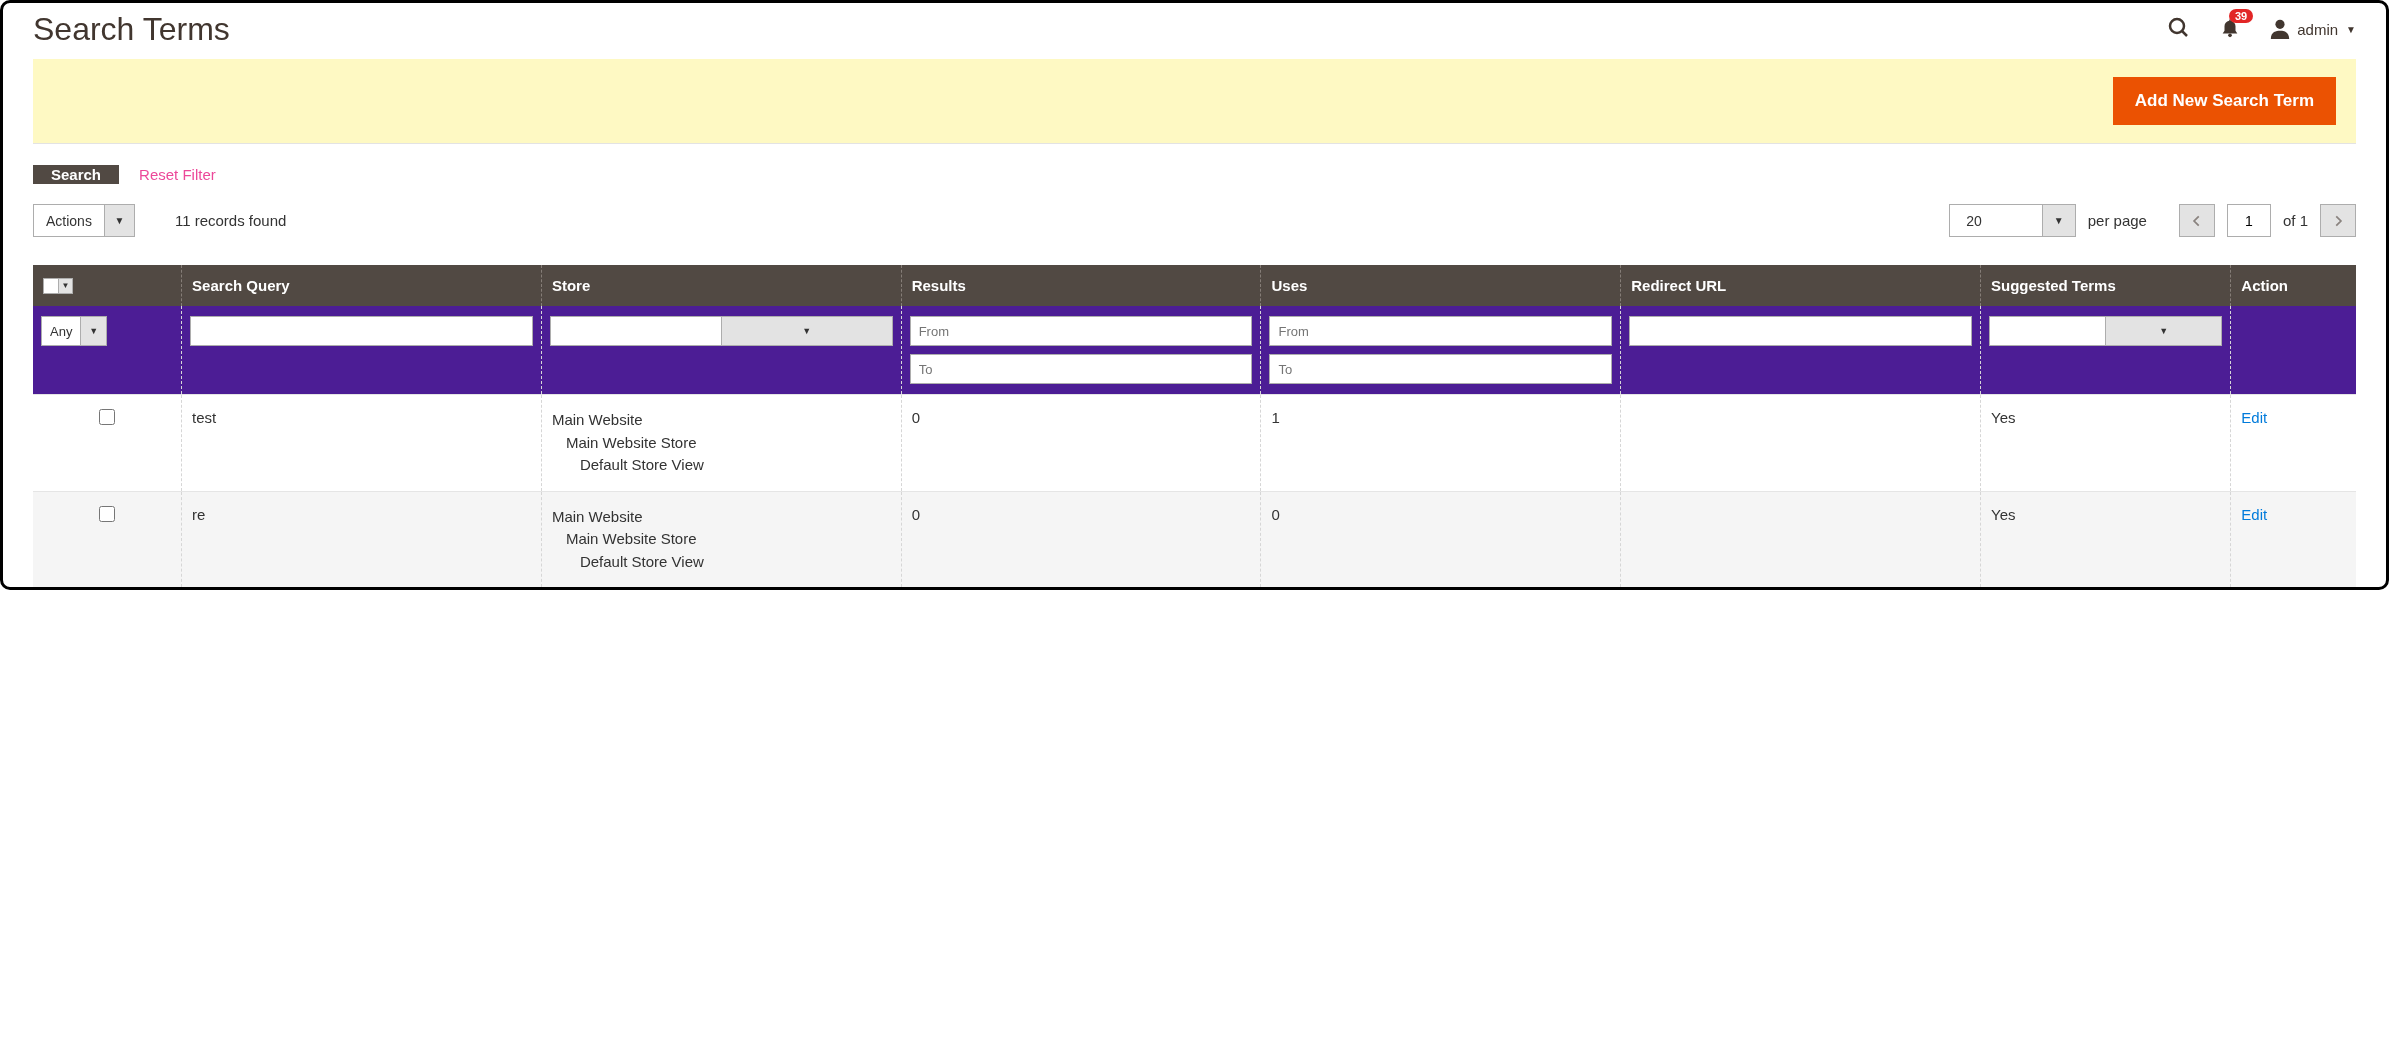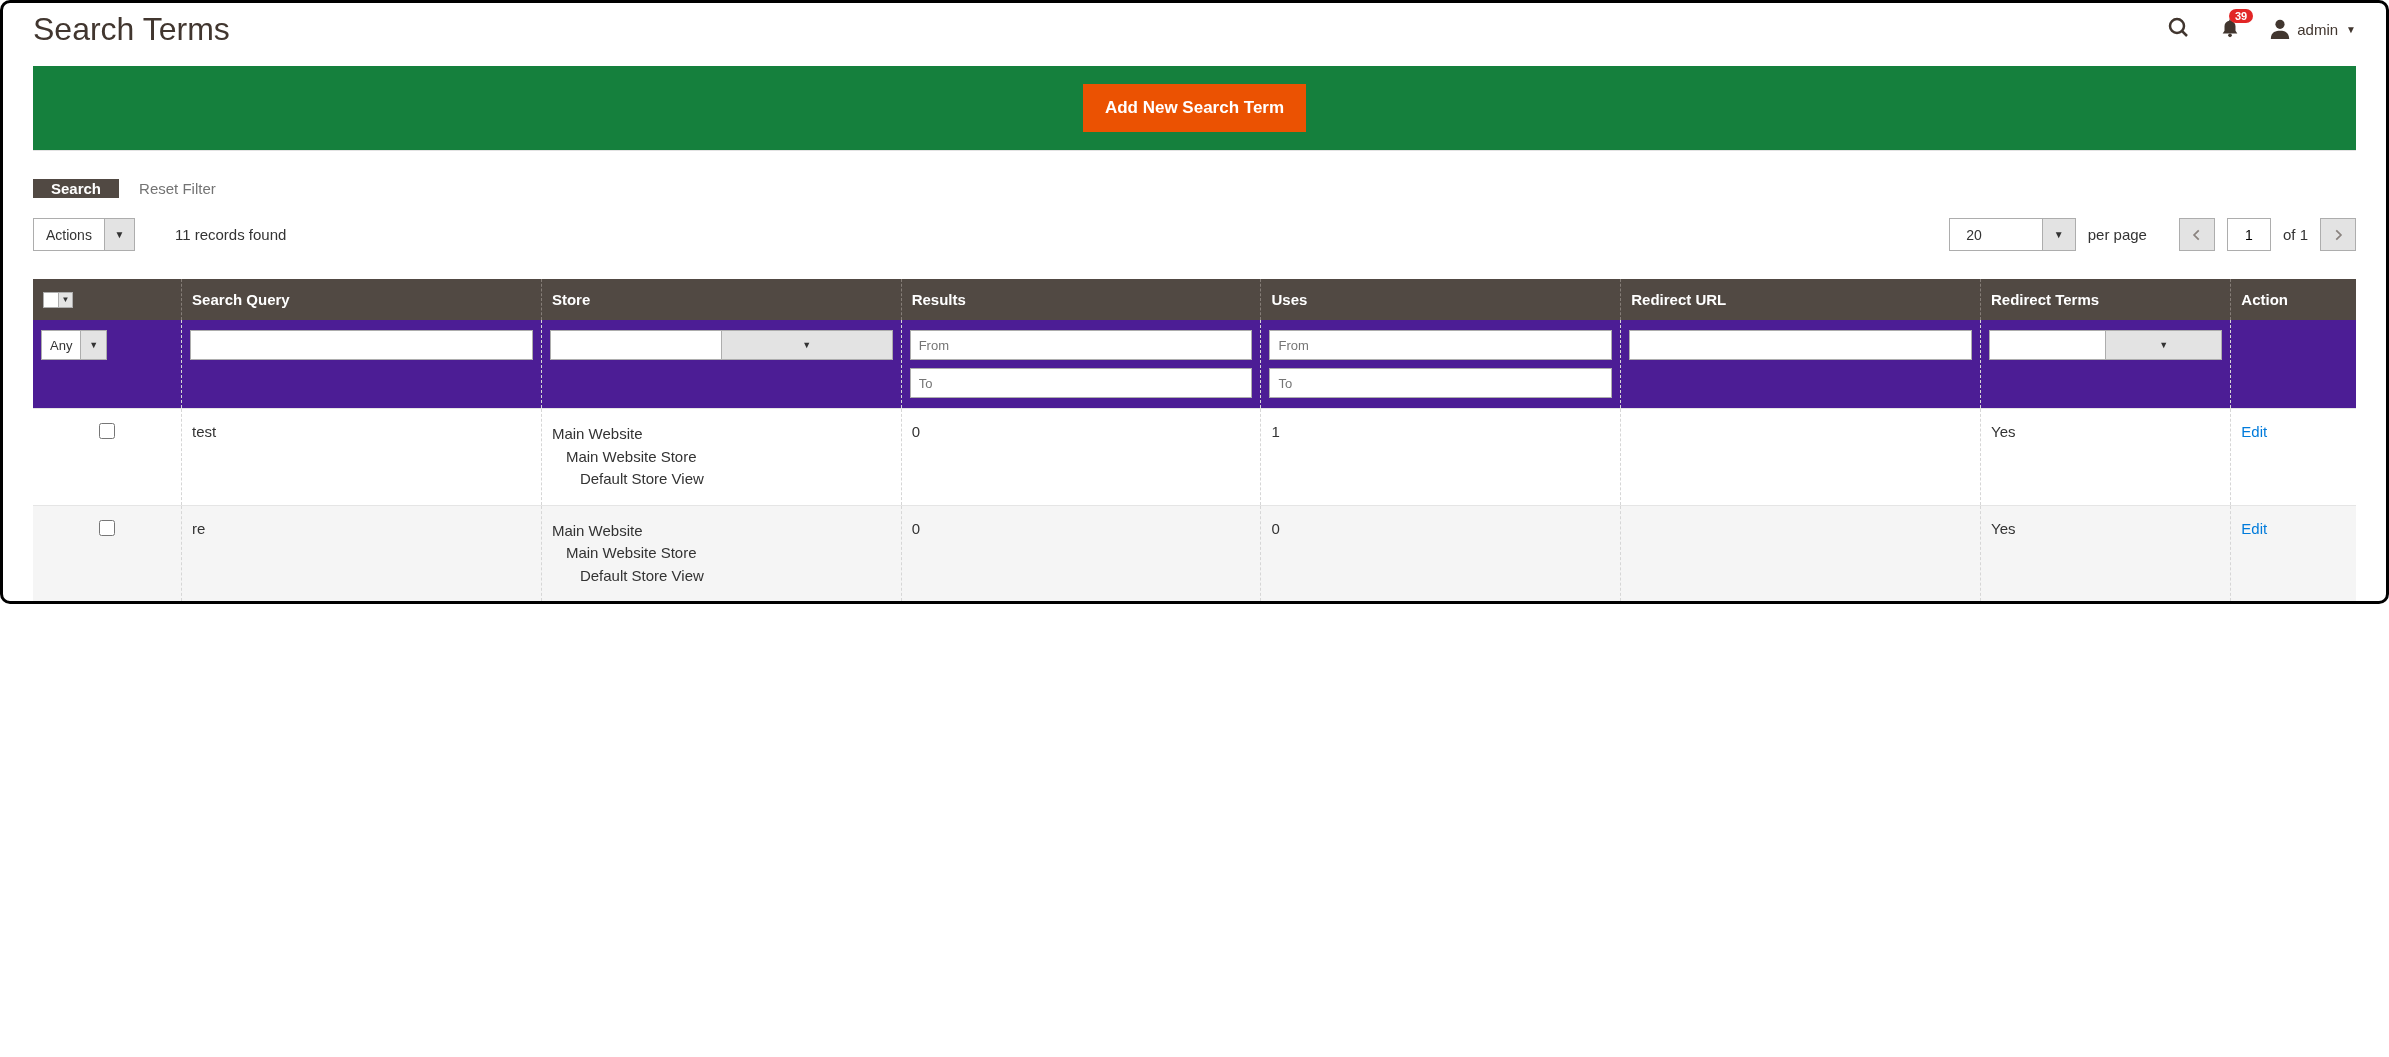--- a/index.html
+++ b/index.html
@@ -10,27 +10,27 @@
 .page-title { font-size: 32px; font-weight: 400; color: #41362f; }
 .header-actions { display: flex; align-items: center; gap: 28px; }
 .search-icon svg { width: 24px; height: 24px; }
 .notif-wrapper { position: relative; display: inline-block; }
 .bell-icon svg { width: 22px; height: 22px; }
 .badge { position: absolute; top: -8px; right: -12px; background: #e22626; color: #fff; border-radius: 10px; padding: 1px 6px; font-size: 11px; font-weight: bold; }
 .account { display: flex; align-items: center; gap: 6px; font-size: 15px; color: #41362f; cursor: pointer; }
 .account svg { width: 22px; height: 22px; }
 .account .caret { font-size: 10px; margin-left: 2px; }
 
-.toolbar-section { background: #15803d; margin: 8px 30px; padding: 18px 20px; border-bottom: 1px solid #e3e3e3; display: flex; justify-content: center; }
+.toolbar-section { background: #fef9c3; margin: 1px 30px; padding: 18px 20px; border-bottom: 1px solid #e3e3e3; display: flex; justify-content: flex-end; }
 .btn-primary { background: #eb5202; color: #fff; border: none; padding: 14px 22px; font-size: 17px; font-weight: 600; cursor: pointer; }
 
 .grid-controls { padding: 20px 30px 10px 30px; }
 .filter-buttons { display: flex; align-items: center; gap: 20px; margin-bottom: 20px; }
 .btn-search { background: #514943; color: #fff; border: none; padding: 1px 18px; font-size: 15px; font-weight: 700; cursor: pointer; }
-.link-reset { color: #737373; text-decoration: none; font-size: 15px; cursor: pointer; }
+.link-reset { color: #ec4899; text-decoration: none; font-size: 15px; cursor: pointer; }
 
 .grid-bar { display: flex; align-items: center; justify-content: space-between; }
 .grid-bar-left { display: flex; align-items: center; gap: 40px; }
 .actions-select { display: flex; align-items: center; border: 1px solid #adadad; background: #fff; height: 33px; }
 .actions-select span { padding: 0 12px; font-size: 14px; }
 .actions-select .dd { background: #e3e3e3; border-left: 1px solid #adadad; width: 30px; height: 100%; display: flex; align-items: center; justify-content: center; font-size: 10px; }
 .records-text { font-size: 15px; color: #333; }
 .grid-bar-right { display: flex; align-items: center; gap: 12px; }
 .perpage-select { display: flex; align-items: center; border: 1px solid #adadad; height: 33px; gap: 44px; }
 .perpage-select span { padding: 0 16px; font-size: 14px; }
@@ -155,21 +155,21 @@
           <div class="head-check-wrap">
             <div class="head-check"></div>
             <div class="head-check-dd">▼</div>
           </div>
         </th>
         <th class="col-query">Search Query</th>
         <th class="col-store">Store</th>
         <th class="col-results">Results</th>
         <th class="col-uses">Uses</th>
         <th class="col-redirect">Redirect URL</th>
-        <th class="col-suggested">Redirect Terms</th>
+        <th class="col-suggested">Suggested Terms</th>
         <th class="col-action">Action</th>
       </tr>
     </thead>
     <tbody>
       <tr class="filter-row">
         <td>
           <div class="filter-select" style="width:66px">
             <span>Any</span>
               <span class="dd">▼</span>
           </div>

